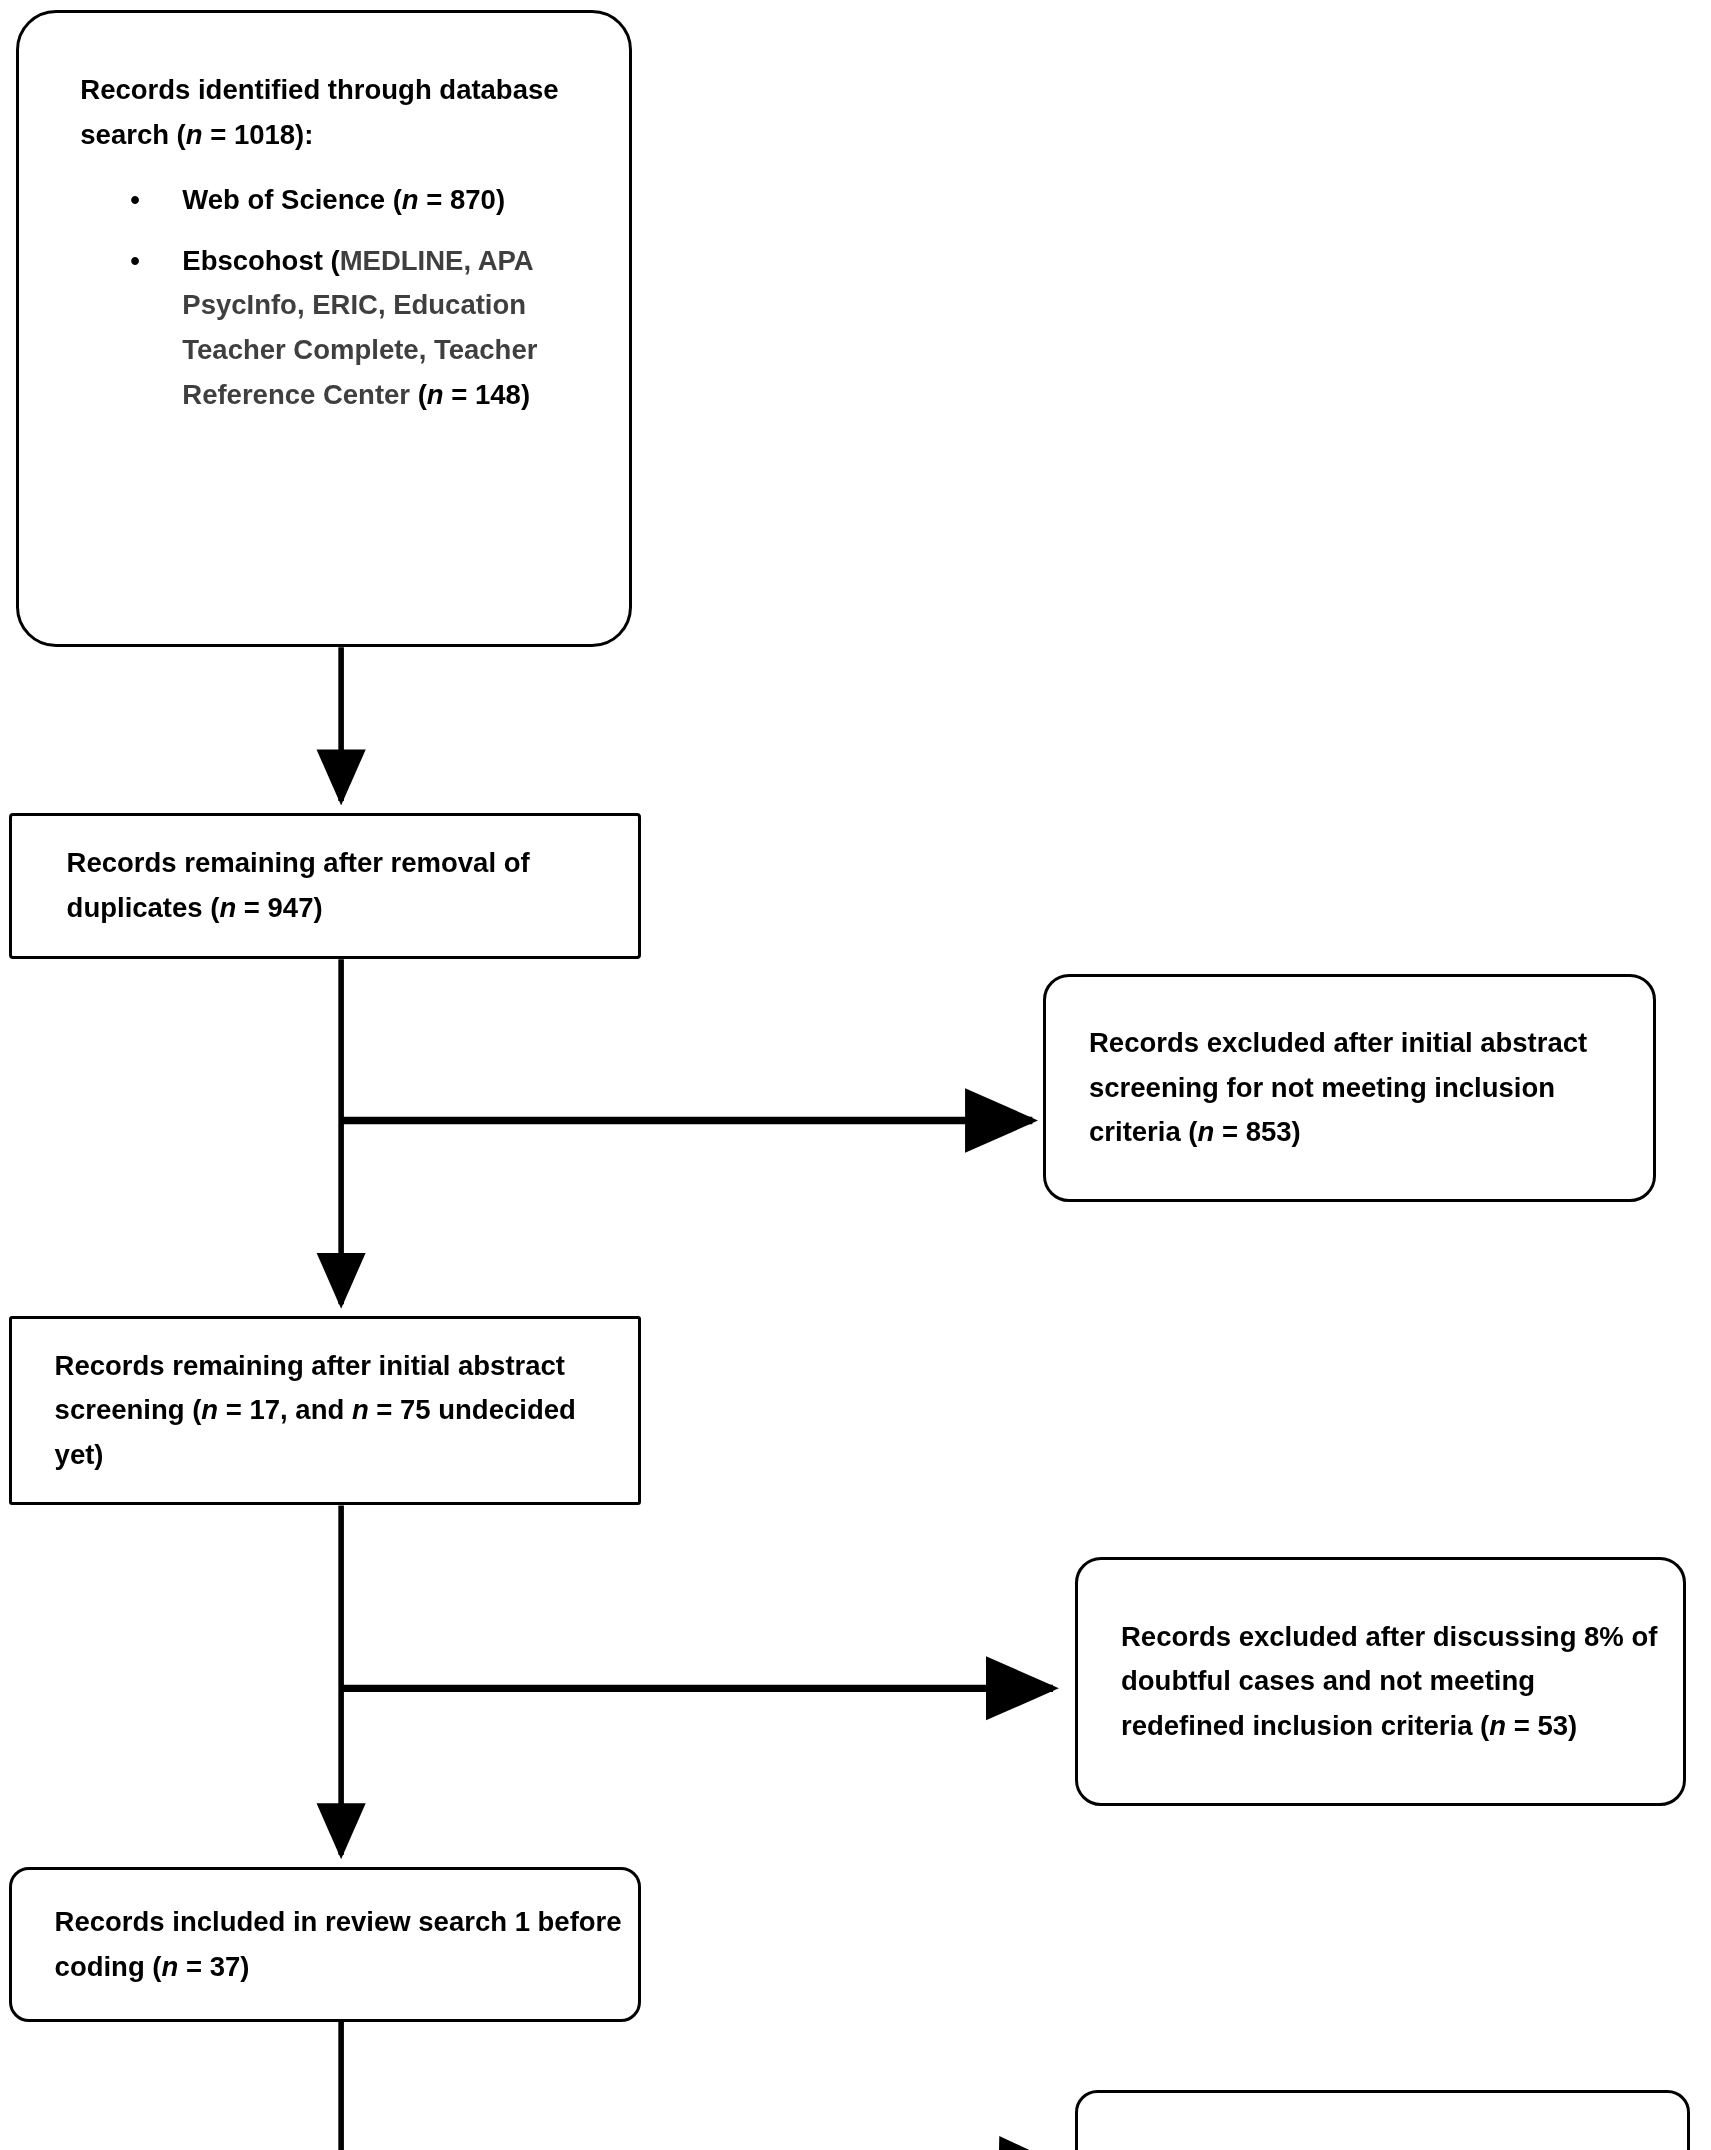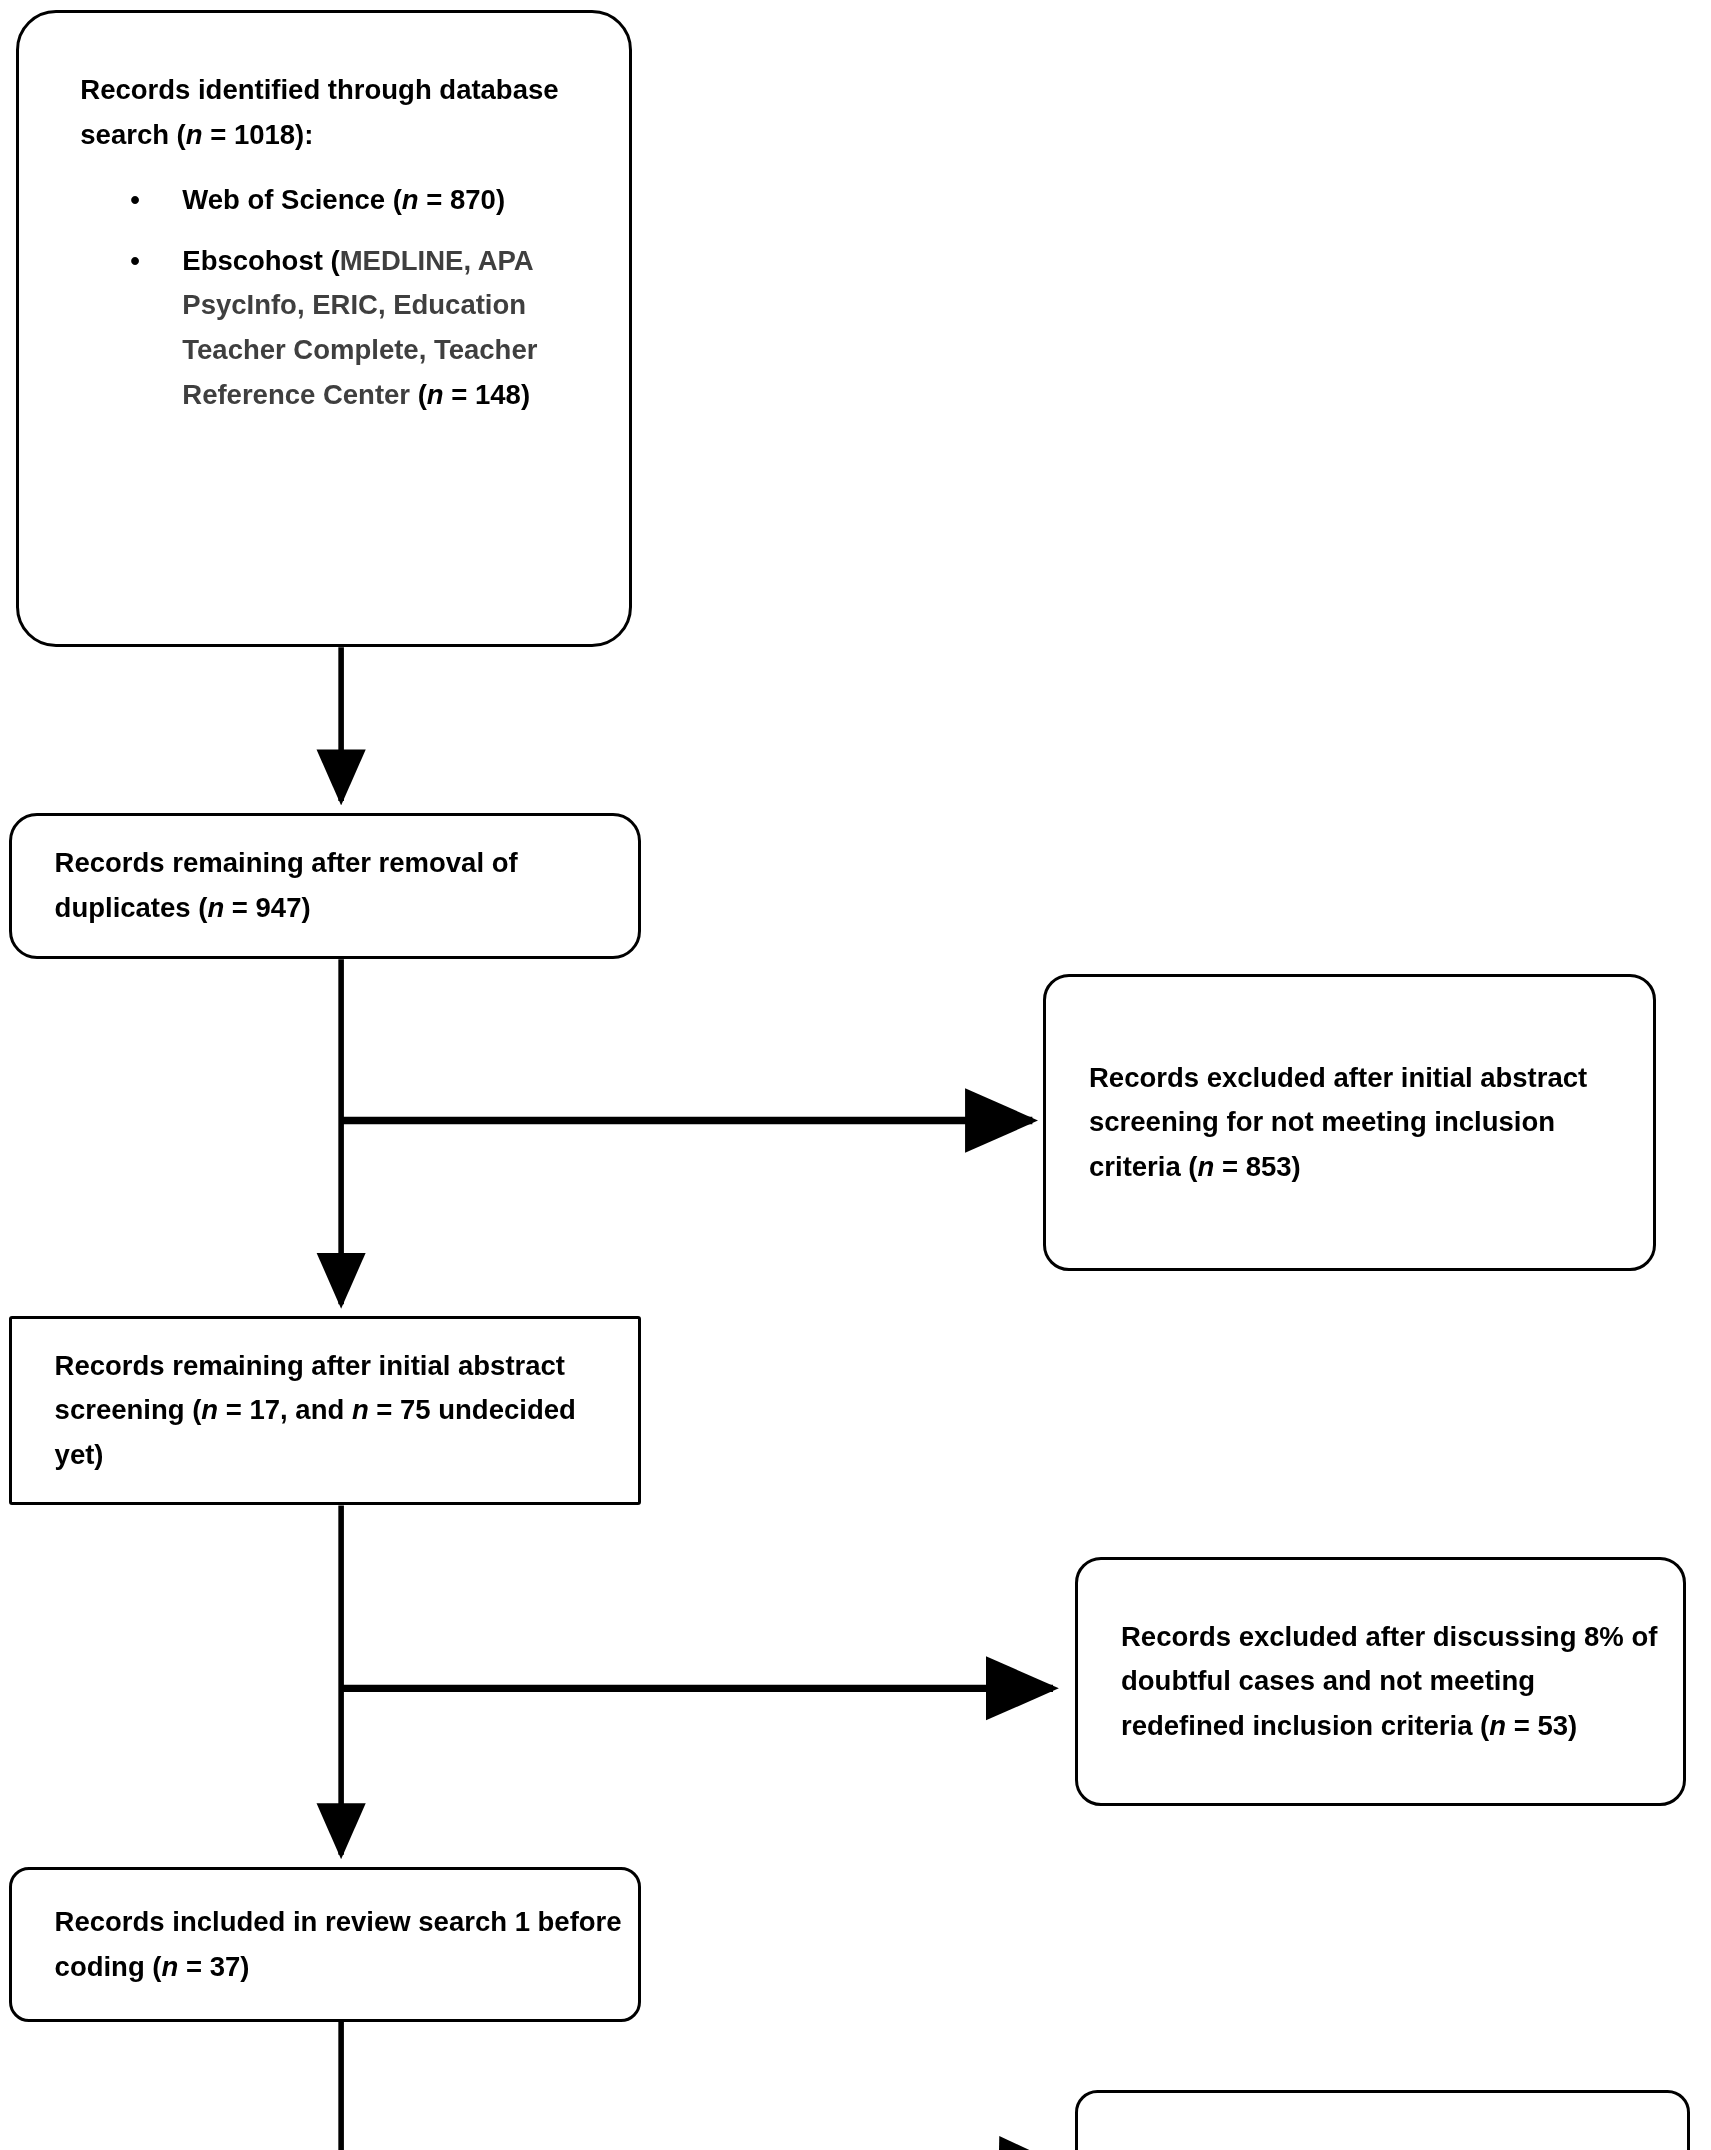--- a/index.html
+++ b/index.html
@@ -45,39 +45,40 @@
     position:relative;margin:0 0 0 111px;width:434px;
     font-size:27.5px;line-height:1.63;padding-left:52px;box-sizing:border-box;
   }
   #box-identified li + li{margin-top:15.5px;}
   #box-identified li .bullet{
     position:absolute;left:0;top:0;font-size:27.5px;line-height:1.63;
   }
 
   #box-after-dupes{
     left:8.6px; top:813px; width:632px; height:146px;
-    border-radius:28px;
+    border-radius:4px;
+    align-items:center;
   }
   #box-after-dupes .txt{margin-left:43px;width:559px;}
 
   #box-after-screening{
     left:8.6px; top:1316px; width:632px; height:189px;
     border-radius:3px;
   }
   #box-after-screening .txt{margin-left:43px;width:572px;}
 
   #box-before-coding{
     left:8.6px; top:1867px; width:632px; height:155px;
     border-radius:20px;
   }
   #box-before-coding .txt{margin-left:43px;width:568px;}
 
   
   #box-excluded-abstract{
-    left:1043px; top:974px; width:613px; height:297px;
+    left:1043px; top:974px; width:613px; height:228px;
     border-radius:26px;
   }
   #box-excluded-abstract .txt{margin-left:43px;width:538px;}
 
   #box-excluded-doubtful{
     left:1062px; top:1557px; width:611px; height:249px;
     border-radius:26px;
     margin-left:13px;
   }
   #box-excluded-doubtful .txt{margin-left:43px;width:538px;}

